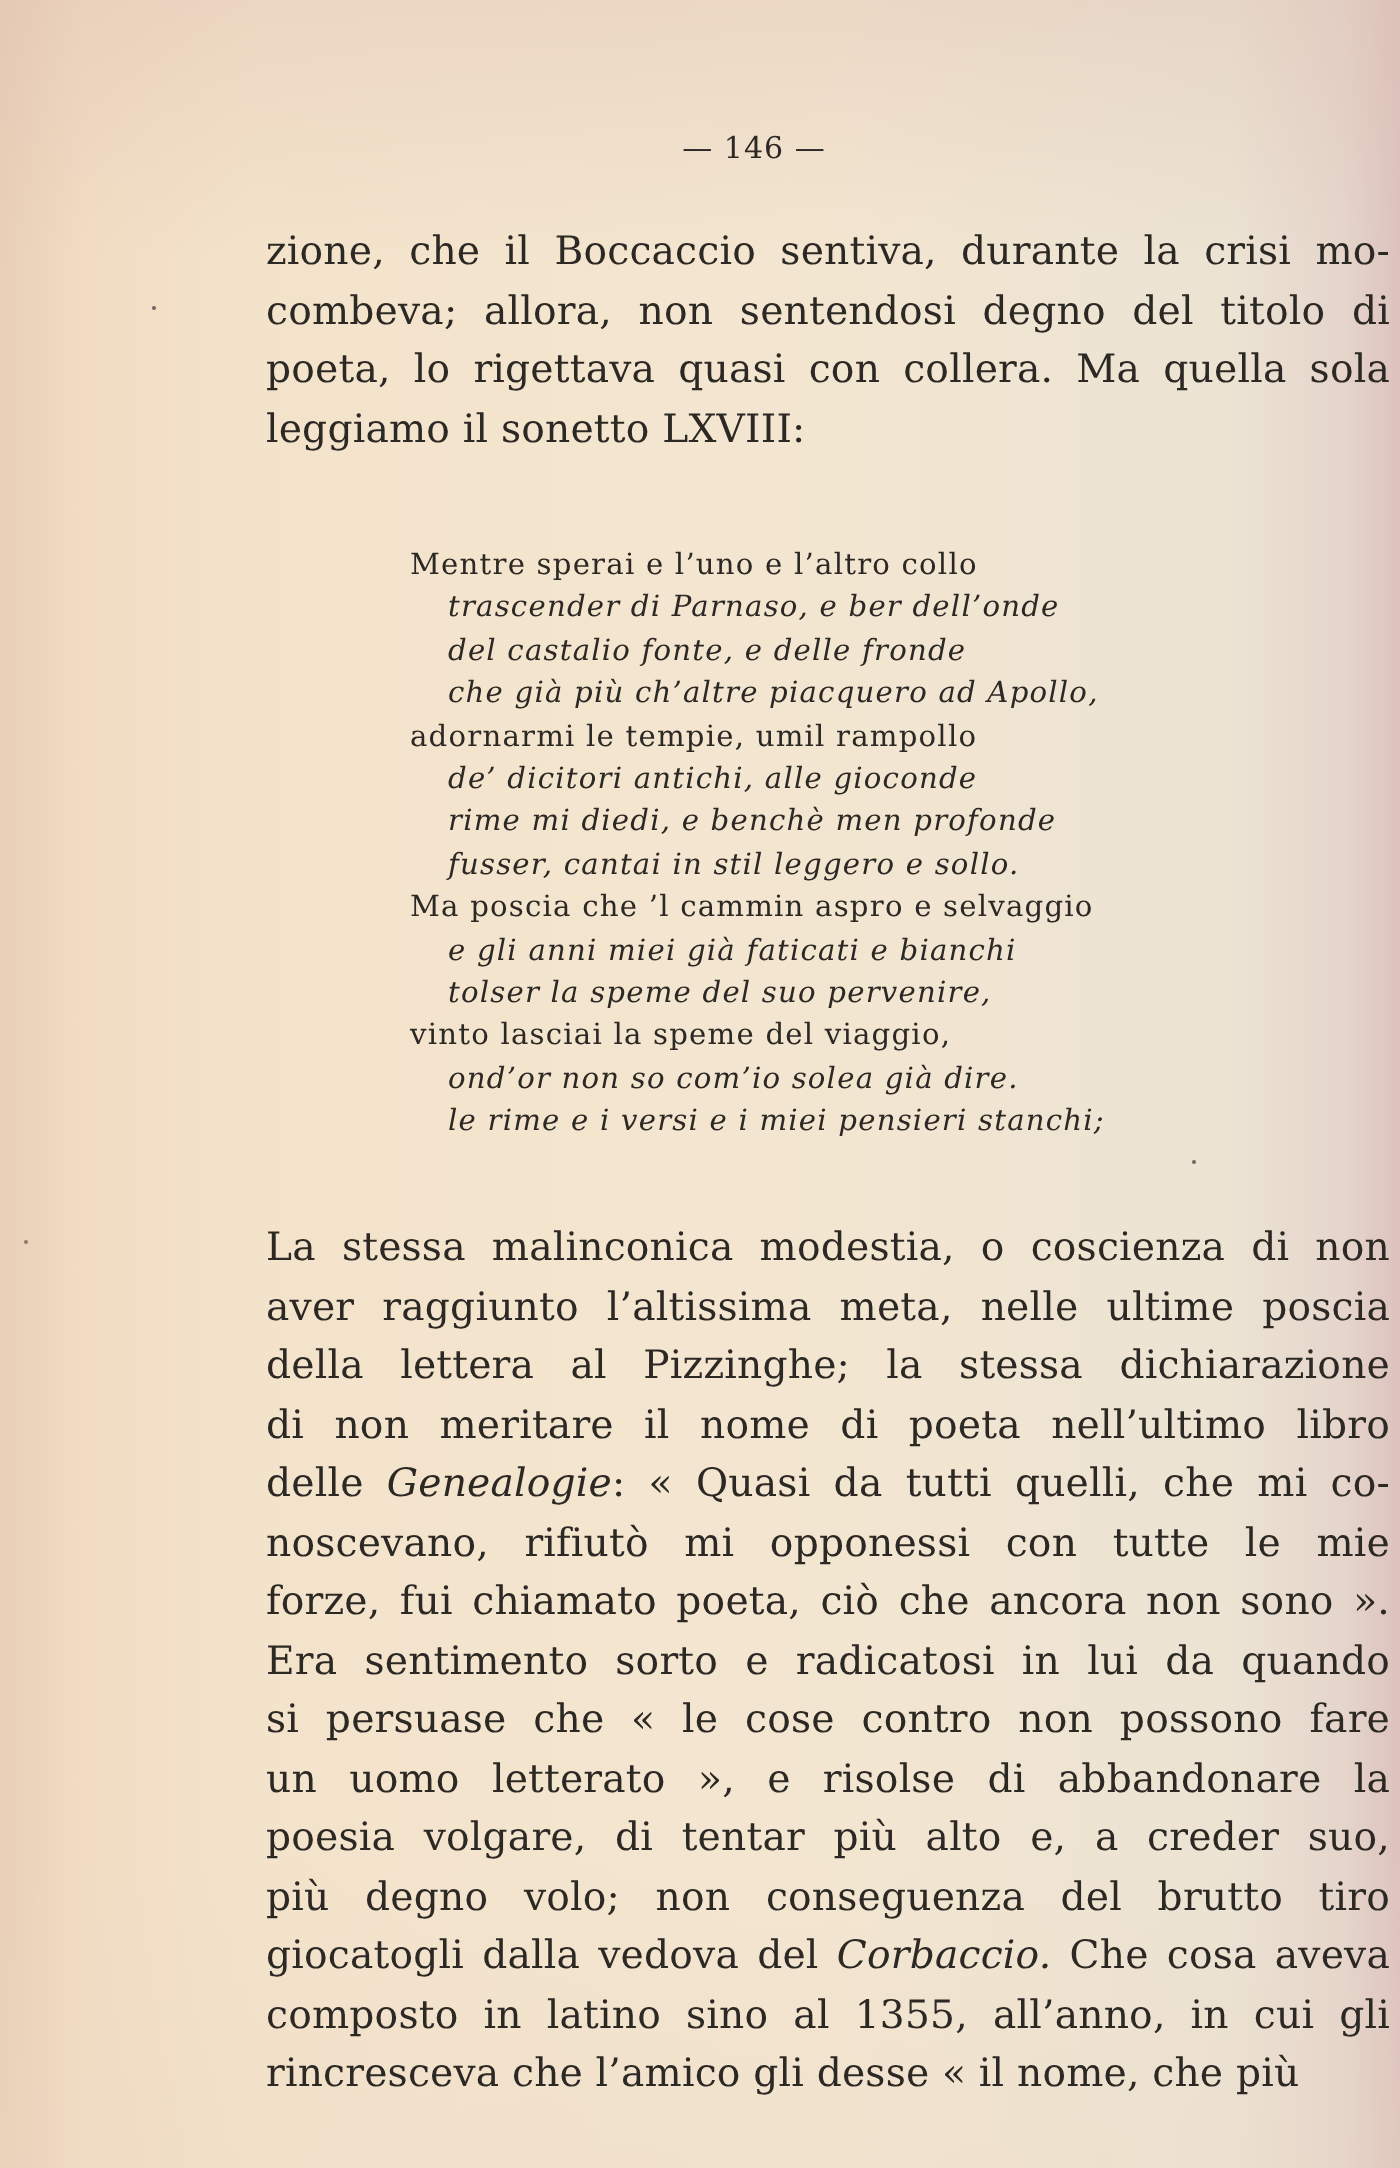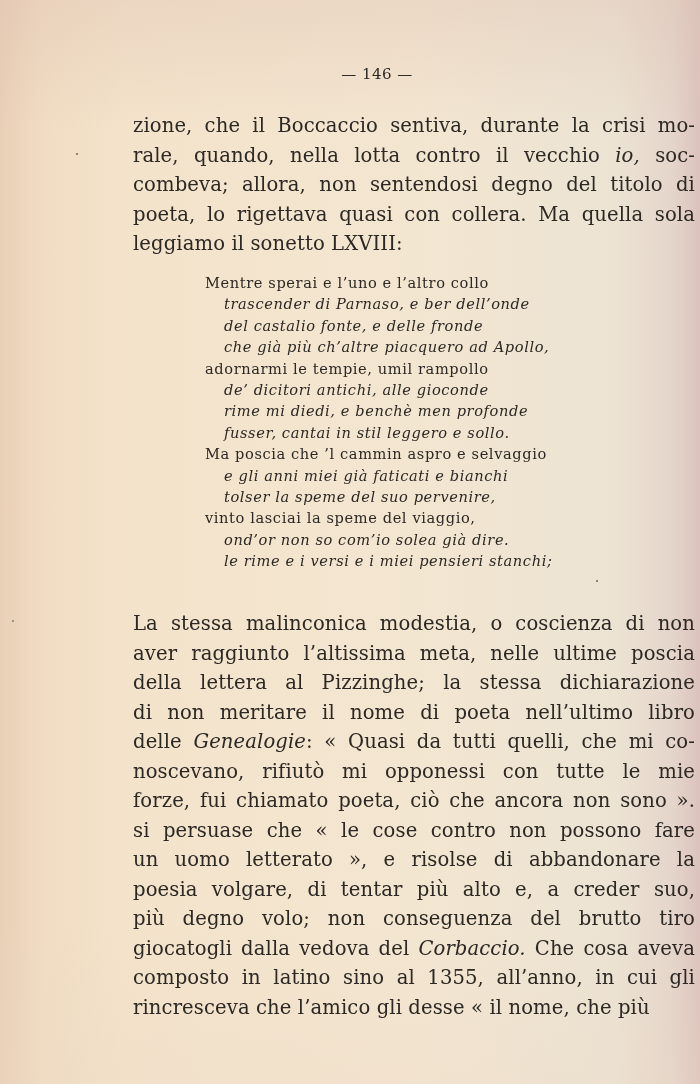--- a/index.html
+++ b/index.html
@@ -42,21 +42,20 @@
   </style>
 </head>
 <body>
 
 <div class="page-tint"></div>
 
 <div class="page-number">— 146 —</div>
 
 <div class="prose" id="para1">
     <span class="line">zione, che il Boccaccio sentiva, durante la crisi mo-</span>
-    <span class="line"><span>rale, quando, nella lotta contro il vecchio </span><i>io,</i><span> soc-</span></span>
     <span class="line">combeva; allora, non sentendosi degno del titolo di</span>
     <span class="line">poeta, lo rigettava quasi con collera. Ma quella sola</span>
     <span class="line last">leggiamo il sonetto LXVIII:</span>
   </div>
 
 <div class="verse" id="sonnet">
     <span class="v">Mentre sperai e l’uno e l’altro collo</span>
     <span class="v indent">trascender di Parnaso, e ber dell’onde</span>
     <span class="v indent">del castalio fonte, e delle fronde</span>
     <span class="v indent">che già più ch’altre piacquero ad Apollo,</span>
@@ -73,20 +72,21 @@
   </div>
 
 <div class="prose" id="para2">
     <span class="line">La stessa malinconica modestia, o coscienza di non</span>
     <span class="line">aver raggiunto l’altissima meta, nelle ultime poscia</span>
     <span class="line">della lettera al Pizzinghe; la stessa dichiarazione</span>
     <span class="line">di non meritare il nome di poeta nell’ultimo libro</span>
     <span class="line"><span>delle </span><i>Genealogie</i><span>: « Quasi da tutti quelli, che mi co-</span></span>
     <span class="line">noscevano, rifiutò mi opponessi con tutte le mie</span>
     <span class="line">forze, fui chiamato poeta, ciò che ancora non sono ».</span>
+    <span class="line">Era sentimento sorto e radicatosi in lui da quando</span>
     <span class="line">si persuase che « le cose contro non possono fare</span>
     <span class="line">un uomo letterato », e risolse di abbandonare la</span>
     <span class="line">poesia volgare, di tentar più alto e, a creder suo,</span>
     <span class="line">più degno volo; non conseguenza del brutto tiro</span>
     <span class="line"><span>giocatogli dalla vedova del </span><i>Corbaccio.</i><span> Che cosa aveva</span></span>
     <span class="line">composto in latino sino al 1355, all’anno, in cui gli</span>
     <span class="line last">rincresceva che l’amico gli desse « il nome, che più</span>
   </div>
 
 <span class="speck" style="left:76px;top:153px"></span>

